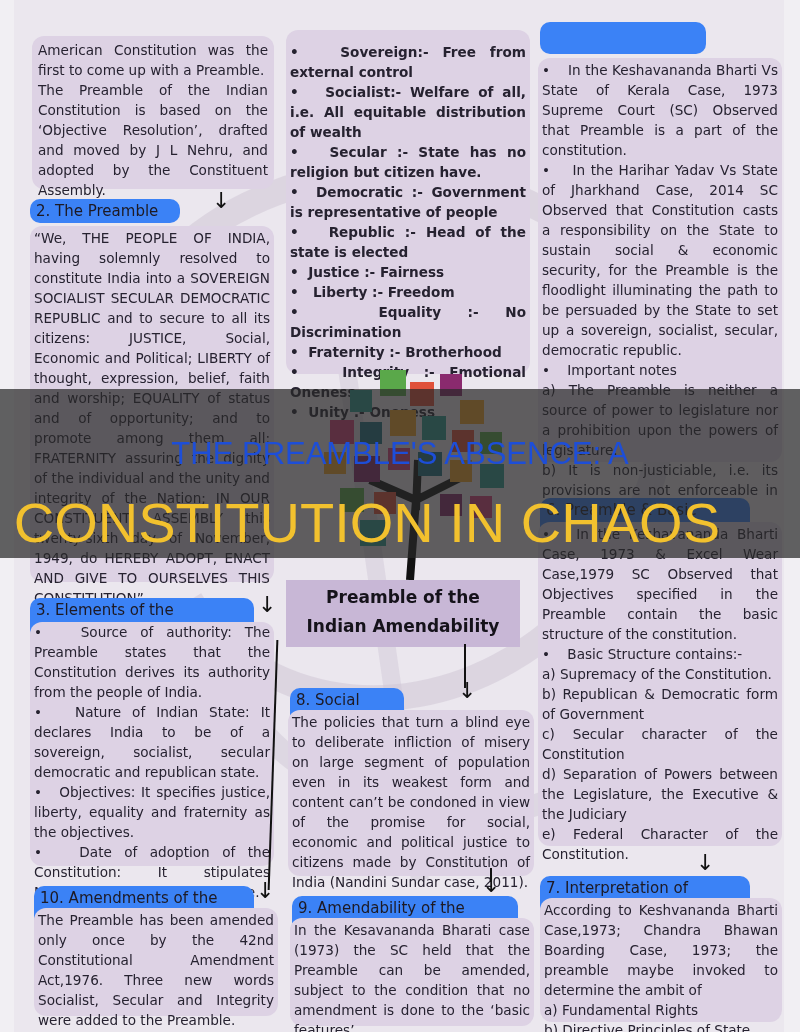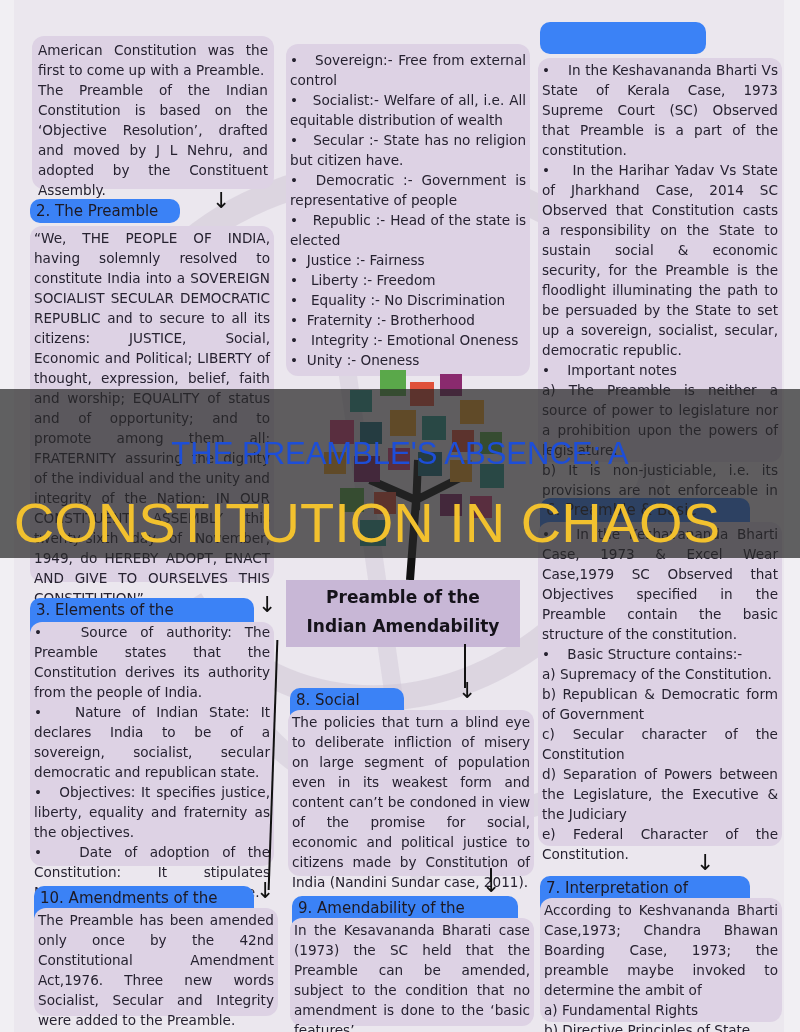--- a/index.html
+++ b/index.html
@@ -57,21 +57,21 @@
 <div class="box" style="left:32px;top:36px;width:230px;height:145px;padding:4px 6px;">
   <p>American Constitution was the first to come up with a Preamble.</p>
   <p>The Preamble of the Indian Constitution is based on the ‘Objective Resolution’, drafted and moved by J L Nehru, and adopted by the Constituent Assembly.</p>
 </div>
 
 <div class="heading" style="left:30px;top:199px;width:136px;">2.  The Preamble</div>
 <div class="box" style="left:30px;top:226px;width:236px;height:352px;padding:2px 4px;">
   <p style="text-align:justify;">“We, THE PEOPLE OF INDIA, having solemnly resolved to constitute India into a SOVEREIGN SOCIALIST SECULAR DEMOCRATIC REPUBLIC and to secure to all its citizens: JUSTICE, Social, Economic and Political; LIBERTY of thought, expression, belief, faith and worship; EQUALITY of status and of opportunity;  and to promote among them all; FRATERNITY assuring the dignity of the individual and the unity and integrity of the Nation; IN OUR CONSTITUENT ASSEMBLY this twenty-sixth day of November, 1949, do HEREBY ADOPT, ENACT AND GIVE TO OURSELVES THIS CONSTITUTION”.</p>
 </div>
 
-<div class="box" style="left:286px;top:44px;width:236px;height:320px;padding:6px 4px;">
+<div class="box" style="left:286px;top:30px;width:236px;height:320px;padding:12px 4px;font-weight:bold;">
   <div><span>•</span>&nbsp;&nbsp;&nbsp;<span>Sovereign:- Free from external control</span></div>
   <div><span>•</span>&nbsp;&nbsp;&nbsp;<span>Socialist:-  Welfare of all, i.e. All equitable distribution of wealth</span></div>
   <div><span>•</span>&nbsp;&nbsp;&nbsp;<span>Secular :- State has no religion but citizen have.</span></div>
   <div><span>•</span>&nbsp;&nbsp;<span>Democratic :- Government is representative of people</span></div>
   <div><span>•</span>&nbsp;&nbsp;&nbsp;<span>Republic :- Head of the state is elected</span></div>
   <div><span>•</span>&nbsp;&nbsp;<span>Justice :- Fairness</span></div>
   <div><span>•</span>&nbsp;&nbsp;&nbsp;<span>Liberty :- Freedom</span></div>
   <div><span>•</span>&nbsp;&nbsp;&nbsp;<span>Equality :- No Discrimination</span></div>
   <div><span>•</span>&nbsp;&nbsp;<span>Fraternity :- Brotherhood</span></div>
   <div><span>•</span>&nbsp;&nbsp;&nbsp;<span>Integrity :- Emotional Oneness</span></div>

